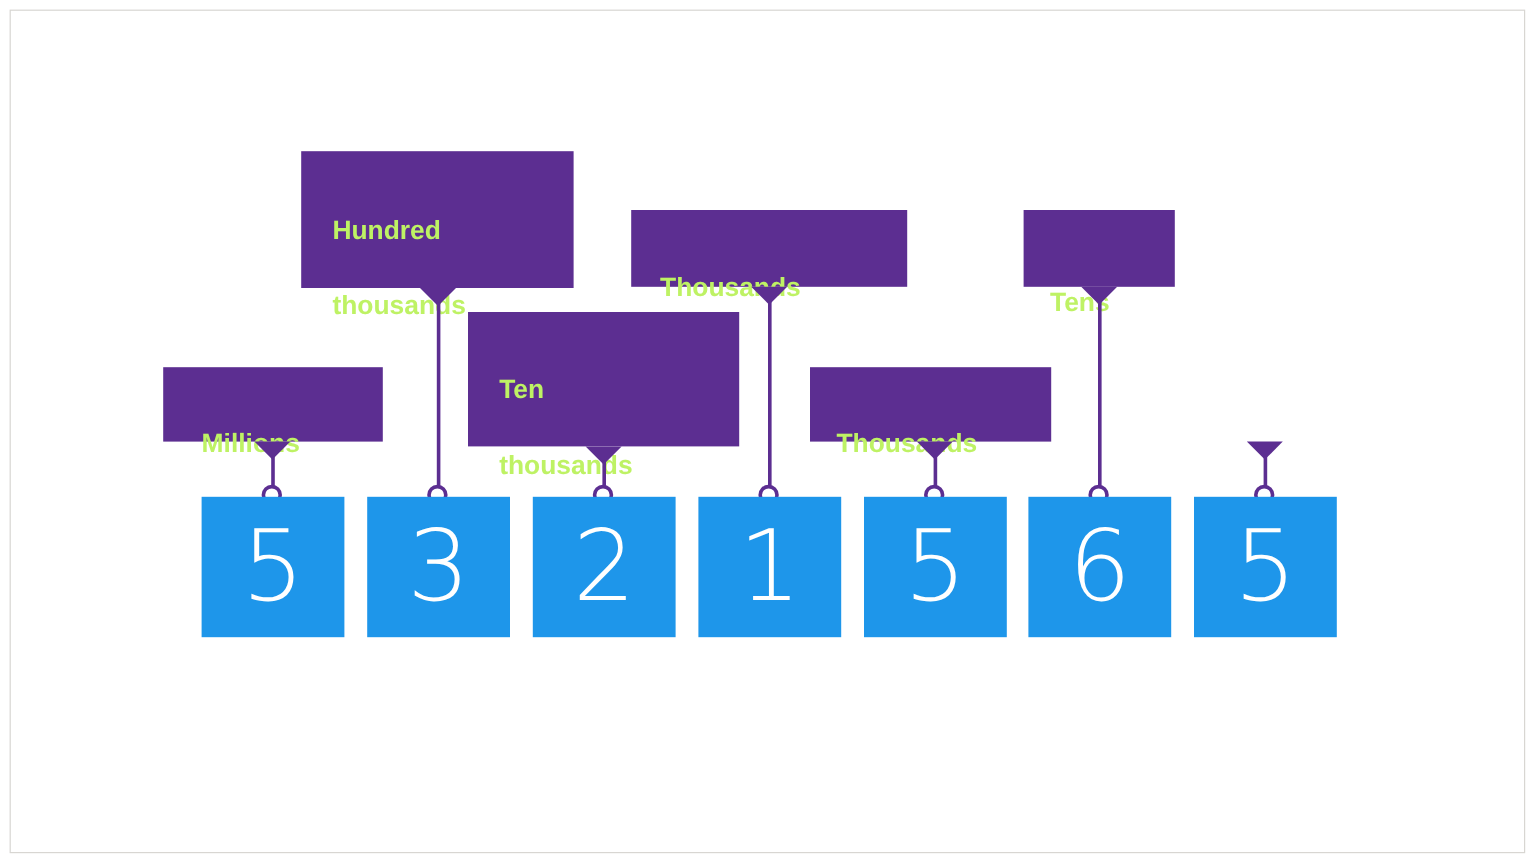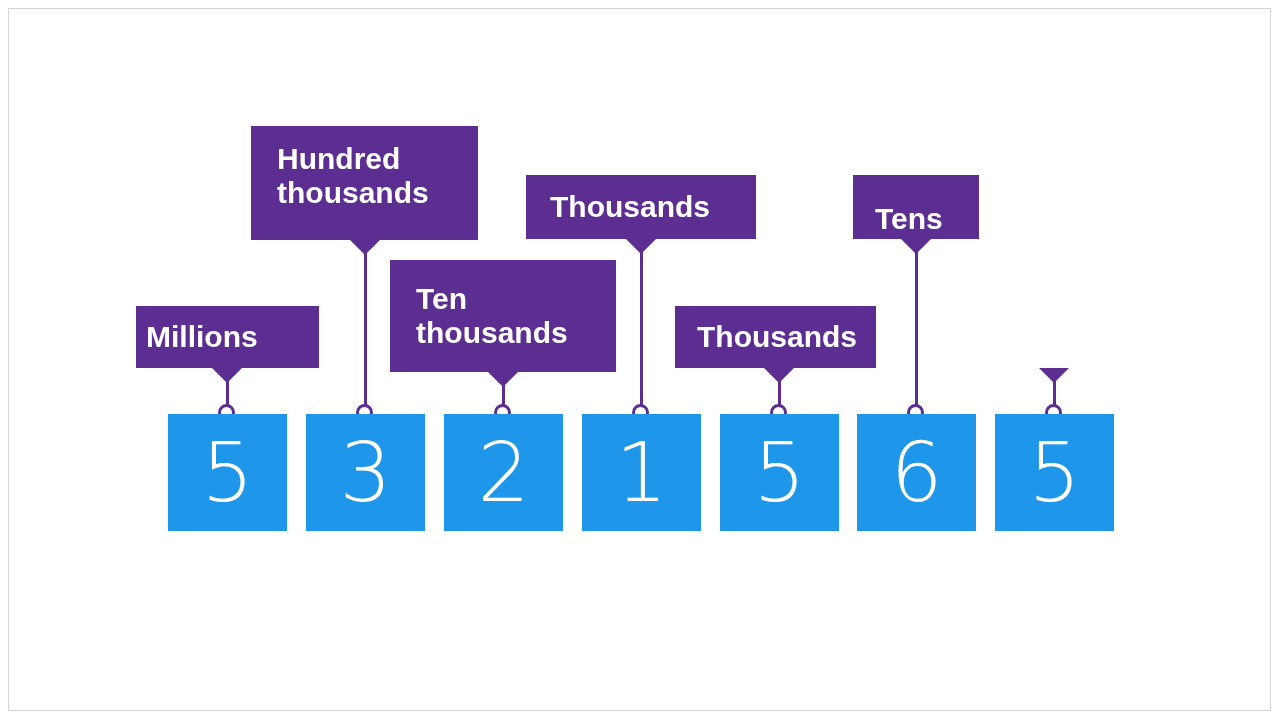--- a/index.html
+++ b/index.html
@@ -46,26 +46,27 @@
     user-select: none;
   }
 
   
   .callout {
     position: absolute;
     background: #5c2e91;
     box-sizing: border-box;
   }
   .callout-text {
-    color: #ffffff;
-    font-size: 30px;
+    color: #bef264;
+    font-size: 22px;
     font-weight: bold;
     line-height: 1.12;
     white-space: pre-line;
     display: block;
+    margin-top: 38px;
   }
   
   .tail {
     position: absolute;
     width: 0;
     height: 0;
     border-left: 15px solid transparent;
     border-right: 15px solid transparent;
     border-top: 15px solid #5c2e91;
   }
@@ -86,36 +87,36 @@
     box-sizing: border-box;
   }
 </style>
 </head>
 <body>
 
 <div id="canvas">
 
   <div id="frame-border"></div>
 
-  <div class="callout" style="left:136px; top:306px; width:183px; height:62px; padding:14px 10px;">
+  <div class="callout" style="left:136px; top:306px; width:183px; height:62px; padding:14px 32px;">
     <span class="callout-text">Millions</span>
   </div>
   <div class="tail" style="left:212px; top:368px;"></div>
   <div class="connector" style="left:225.5px; top:380px; height:28px;"></div>
   <div class="marker" style="left:218px; top:404px;"></div>
 
   <div class="callout" style="left:251px; top:126px; width:227px; height:114px; padding:16px 26px;">
     <span class="callout-text">Hundred</span>
     <span class="callout-text">thousands</span>
   </div>
   <div class="tail" style="left:350px; top:240px;"></div>
   <div class="connector" style="left:363.5px; top:252px; height:156px;"></div>
   <div class="marker" style="left:356px; top:404px;"></div>
 
-  <div class="callout" style="left:390px; top:260px; width:226px; height:112px; padding:22px 26px;">
+  <div class="callout" style="left:390px; top:260px; width:226px; height:112px; padding:15px 26px;">
     <span class="callout-text">Ten</span>
     <span class="callout-text">thousands</span>
   </div>
   <div class="tail" style="left:488px; top:372px;"></div>
   <div class="connector" style="left:501.5px; top:384px; height:24px;"></div>
   <div class="marker" style="left:494px; top:404px;"></div>
 
   <div class="callout" style="left:526px; top:175px; width:230px; height:64px; padding:15px 24px;">
     <span class="callout-text">Thousands</span>
   </div>

